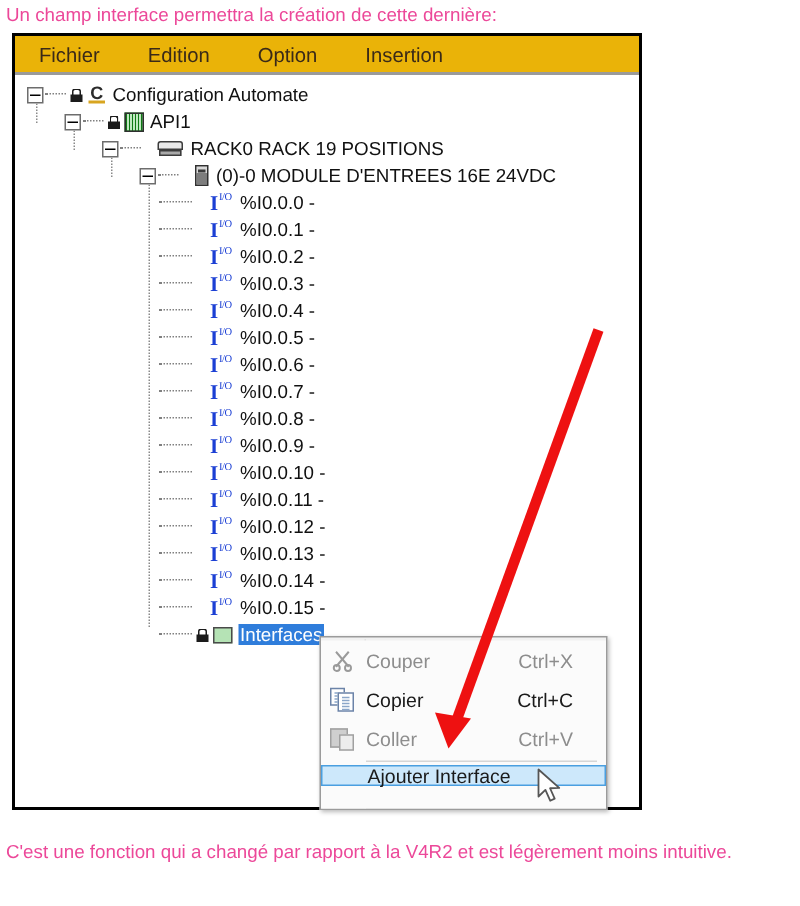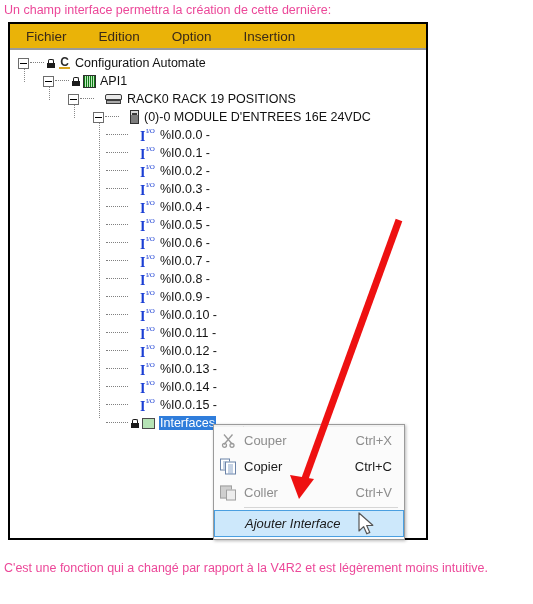--- a/index.html
+++ b/index.html
@@ -286,25 +286,24 @@
     align-items: center;
     padding-left: 30px;
     box-sizing: border-box;
     color: #8d8d8d;
   }
   .cm-item.enabled { color: #1a1a1a; }
   .cm-item.highlight {
     background: #cde8fb;
     border: 1px solid #4a9fe0;
     color: #1a1a1a;
-    height: 27px;
-    font-style: italic;
+    height: 14px;
   }
   .cm-label { flex: 1 1 auto; white-space: nowrap; }
-  .cm-accel { margin-left: auto; padding-right: 12px; white-space: nowrap; }
+  .cm-accel { margin-left: auto; padding-right: 22px; white-space: nowrap; }
   .cm-sep {
     height: 1px;
     background: #d6d6d6;
     margin: 2px 6px 2px 30px;
   }
   .cm-icon {
     position: absolute;
     left: 6px; top: 50%;
     transform: translateY(-50%);
     width: 17px; height: 17px;

